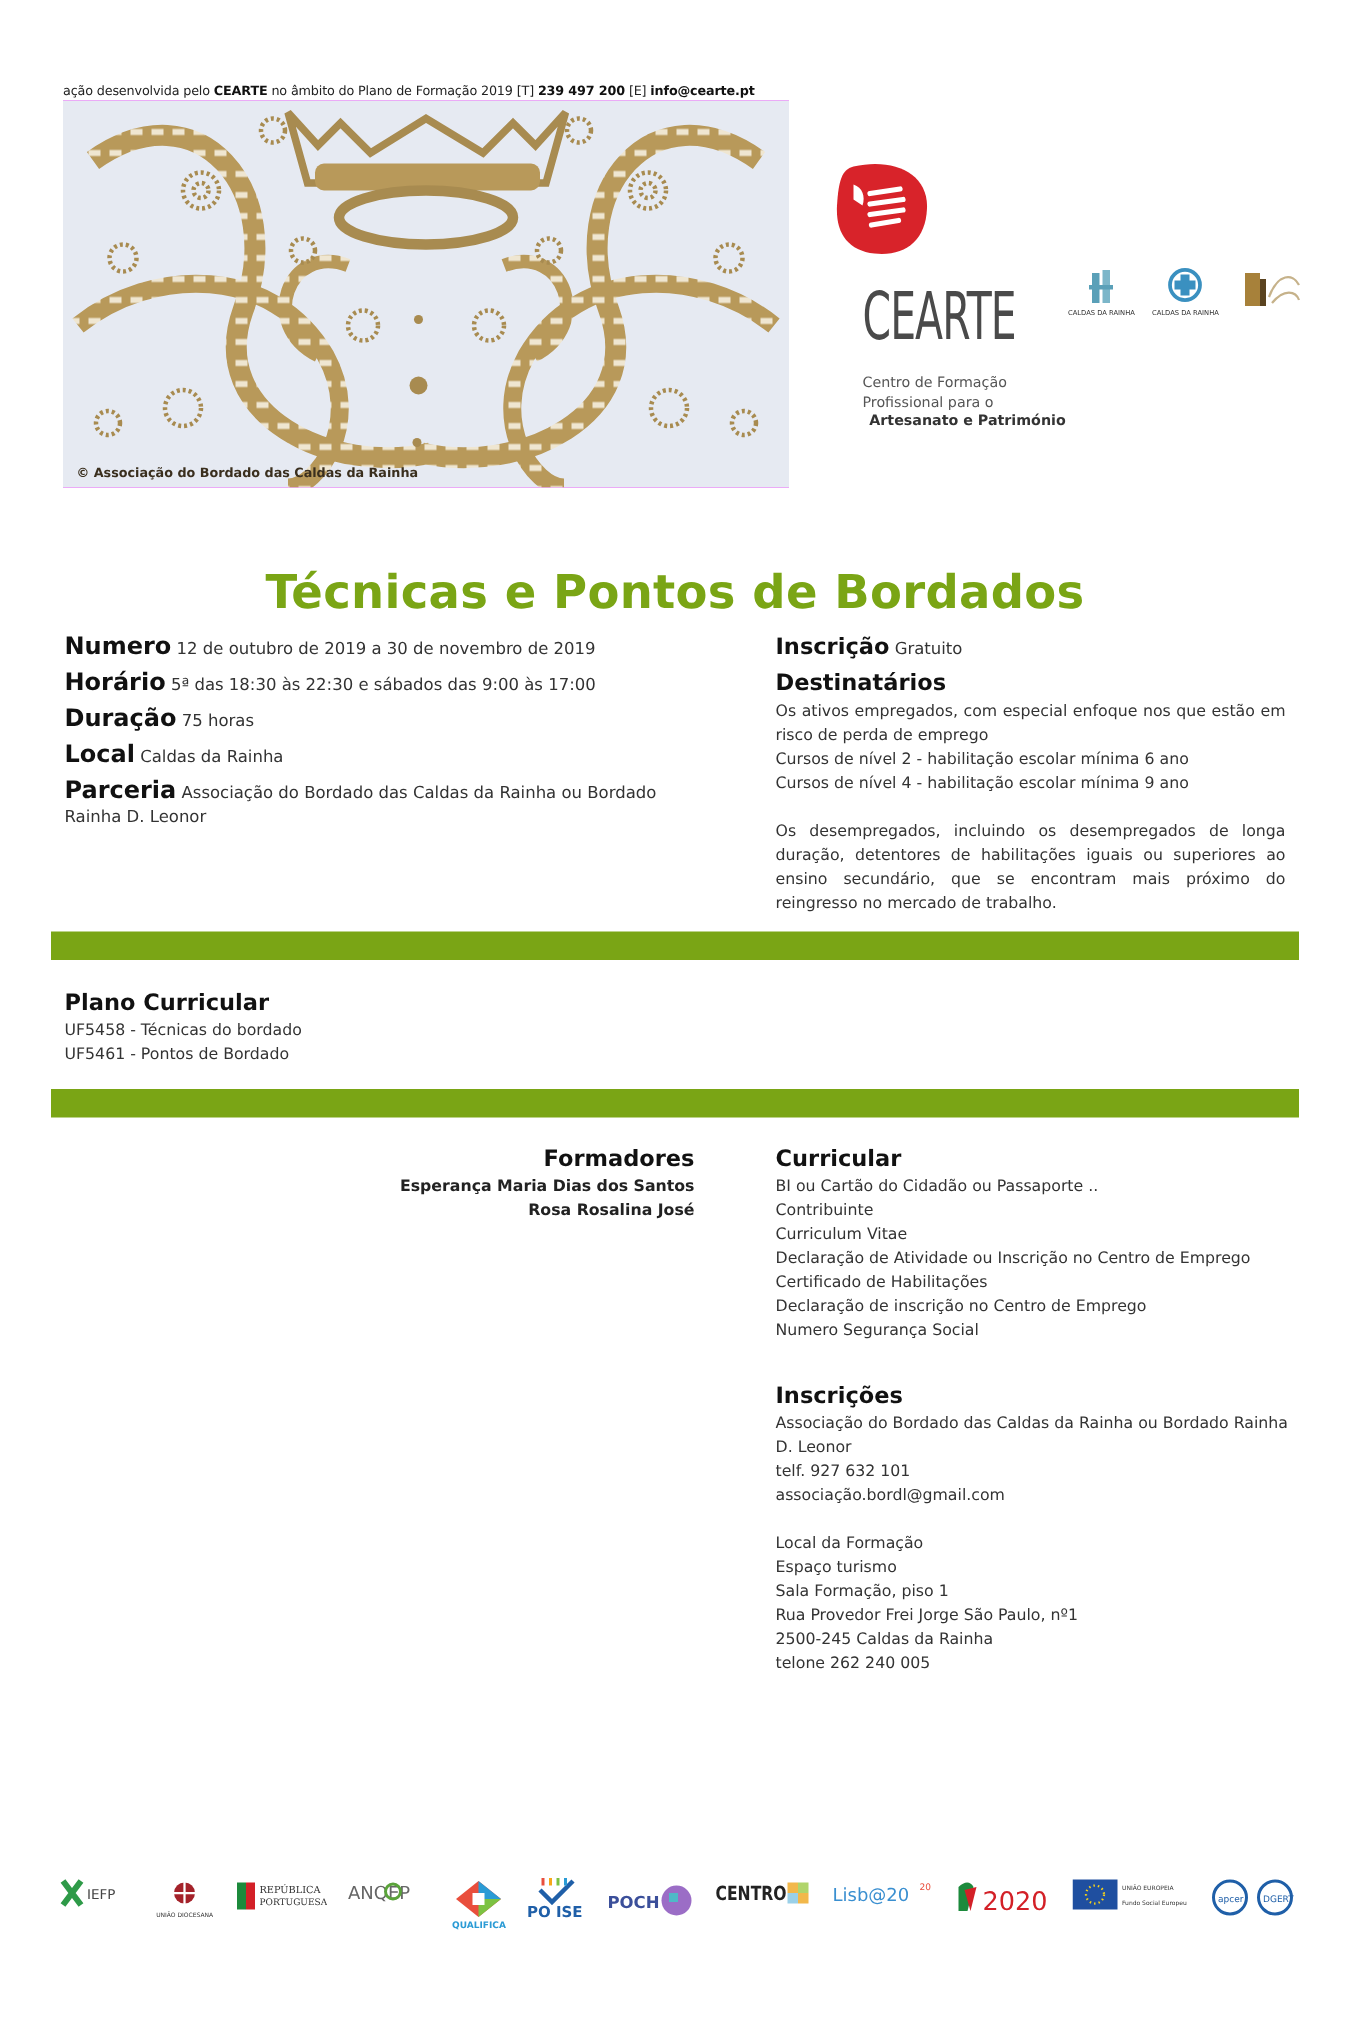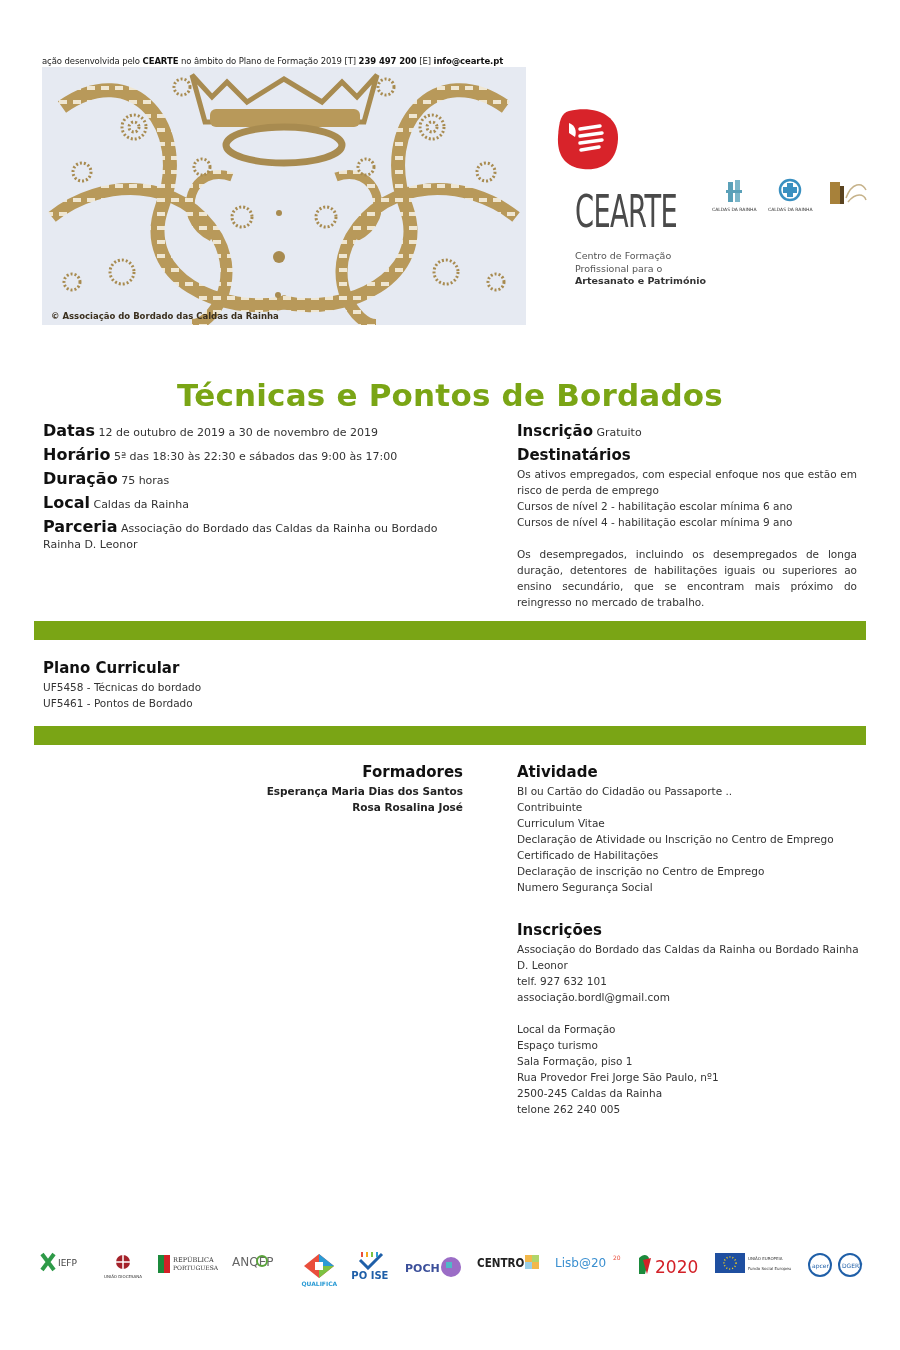--- a/index.html
+++ b/index.html
@@ -9,21 +9,21 @@
   .topline { position: absolute; left: 42px; top: 56px; font-size: 8.5px; color: #222; white-space: nowrap; letter-spacing: -0.1px; }
   .topline b { font-weight: bold; color: #111; }
 
   .hero { position: absolute; left: 42px; top: 67px; width: 484px; height: 258px; background: #d946ef; overflow: hidden; }
   .hero svg { display: block; }
   .hero-credit { position: absolute; left: 9px; bottom: 4px; font-size: 8.5px; font-weight: bold; color: #3a2f1e; }
 
   .cearte-logo { position: absolute; left: 555px; top: 107px; }
   .cearte-word { position: absolute; left: 575px; top: 186px; font-family: "DejaVu Sans", sans-serif; font-size: 44px; letter-spacing: -1px; color: #4a4a4a; transform: scaleX(0.62); transform-origin: left top; font-weight: normal; }
   .cearte-sub { position: absolute; left: 575px; top: 250px; font-size: 9.5px; line-height: 12.5px; color: #555; width: 140px; }
-  .cearte-sub .strong { color: #333; font-weight: bold; }
+  .cearte-sub .strong { color: #333; font-weight: bold; text-align: center; }
 
   .partners-top { position: absolute; left: 712px; top: 178px; display: flex; gap: 12px; align-items: flex-end; }
   .ptop { width: 44px; height: 34px; position: relative; }
   .ptop .lbl { position: absolute; bottom: 0; left: 0; right: 0; font-size: 4.5px; text-align: center; color: #333; white-space: nowrap; }
 
   .title { position: absolute; left: 0; right: 0; top: 350px; text-align: center; font-size: 31px; font-weight: bold; color: #7aa515; letter-spacing: 0.2px; margin-top: 27px; }
 
   .lh { font-weight: bold; color: #111; }
   .lv { color: #333; }
   .left-info { position: absolute; left: 43px; top: 420px; width: 400px; }
@@ -142,21 +142,21 @@
         <rect x="16" y="8" width="4" height="18" fill="#5a4320"></rect>
         <path d="M22 20 C 28 4, 38 4, 42 12 M24 24 C 32 14, 40 16, 42 22" fill="none" stroke="#c6b28a" stroke-width="1.5"></path>
       </svg>
   </div>
 </div>
 
 <h1 class="title">Técnicas e Pontos de Bordados</h1>
 
 <div class="left-info">
   <div class="row">
-    <span class="lh">Datas</span>
+    <span class="lh">Numero</span>
     <span class="lv">12 de outubro de 2019 a 30 de novembro de 2019</span>
   </div>
   <div class="row">
     <span class="lh">Horário</span>
     <span class="lv">5ª das 18:30 às 22:30 e sábados das 9:00 às 17:00</span>
   </div>
   <div class="row">
     <span class="lh">Duração</span>
     <span class="lv">75 horas</span>
   </div>
@@ -192,21 +192,21 @@
 
 <div class="greenbar" style="top:726px"></div>
 
 <div class="block" style="left:43px; top:761px; width:420px;text-align:right;">
   <div class="sec-h">Formadores</div>
   <div class="list-line bold">Esperança Maria Dias dos Santos</div>
   <div class="list-line bold">Rosa Rosalina José</div>
 </div>
 
 <div class="block" style="left:517px; top:761px; width:345px;">
-  <div class="sec-h">Atividade</div>
+  <div class="sec-h">Curricular</div>
   <div class="list-line">BI ou Cartão do Cidadão ou Passaporte ..</div>
   <div class="list-line">Contribuinte</div>
   <div class="list-line">Curriculum Vitae</div>
   <div class="list-line">Declaração de Atividade ou Inscrição no Centro de Emprego</div>
   <div class="list-line">Certificado de Habilitações</div>
   <div class="list-line">Declaração de inscrição no Centro de Emprego</div>
   <div class="list-line">Numero Segurança Social</div>
 </div>
 
 <div class="block" style="left:517px; top:919px; width:345px;">

